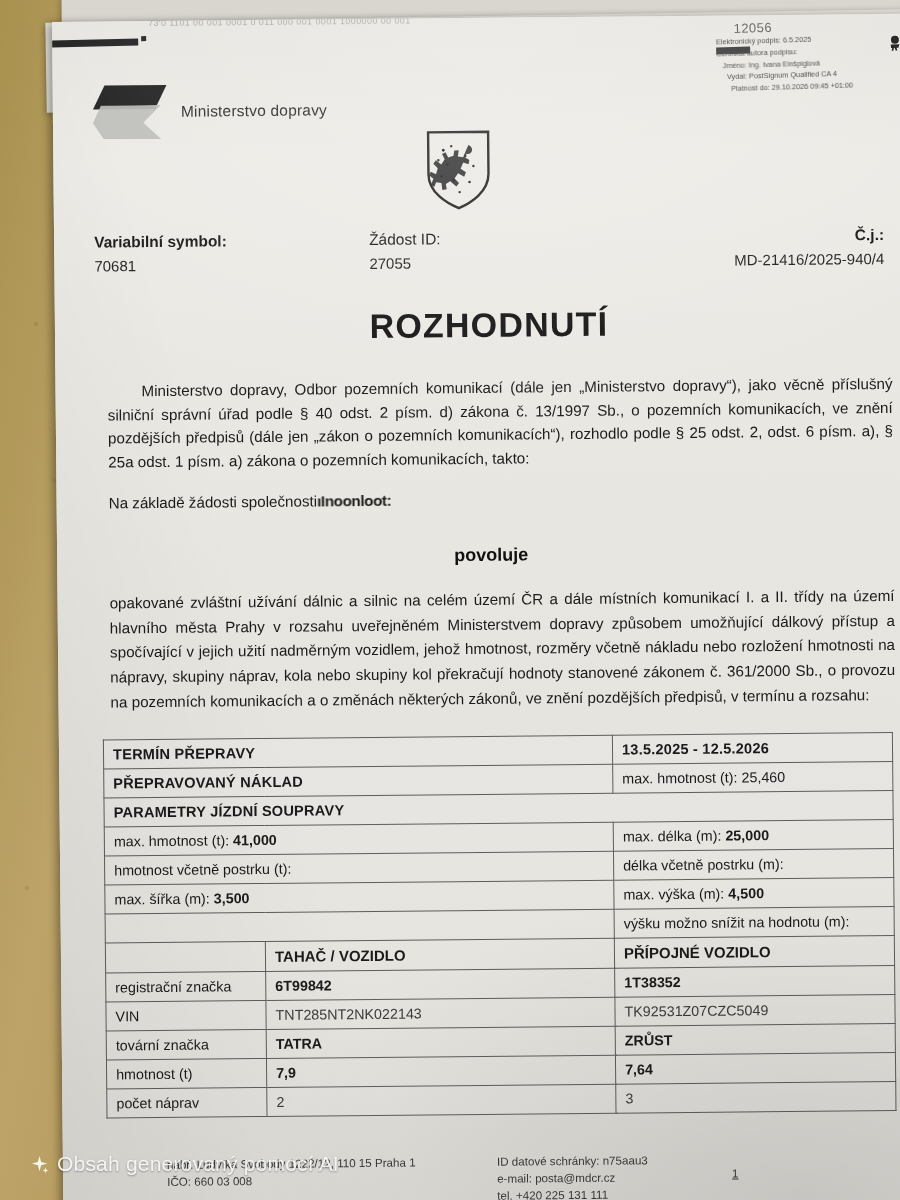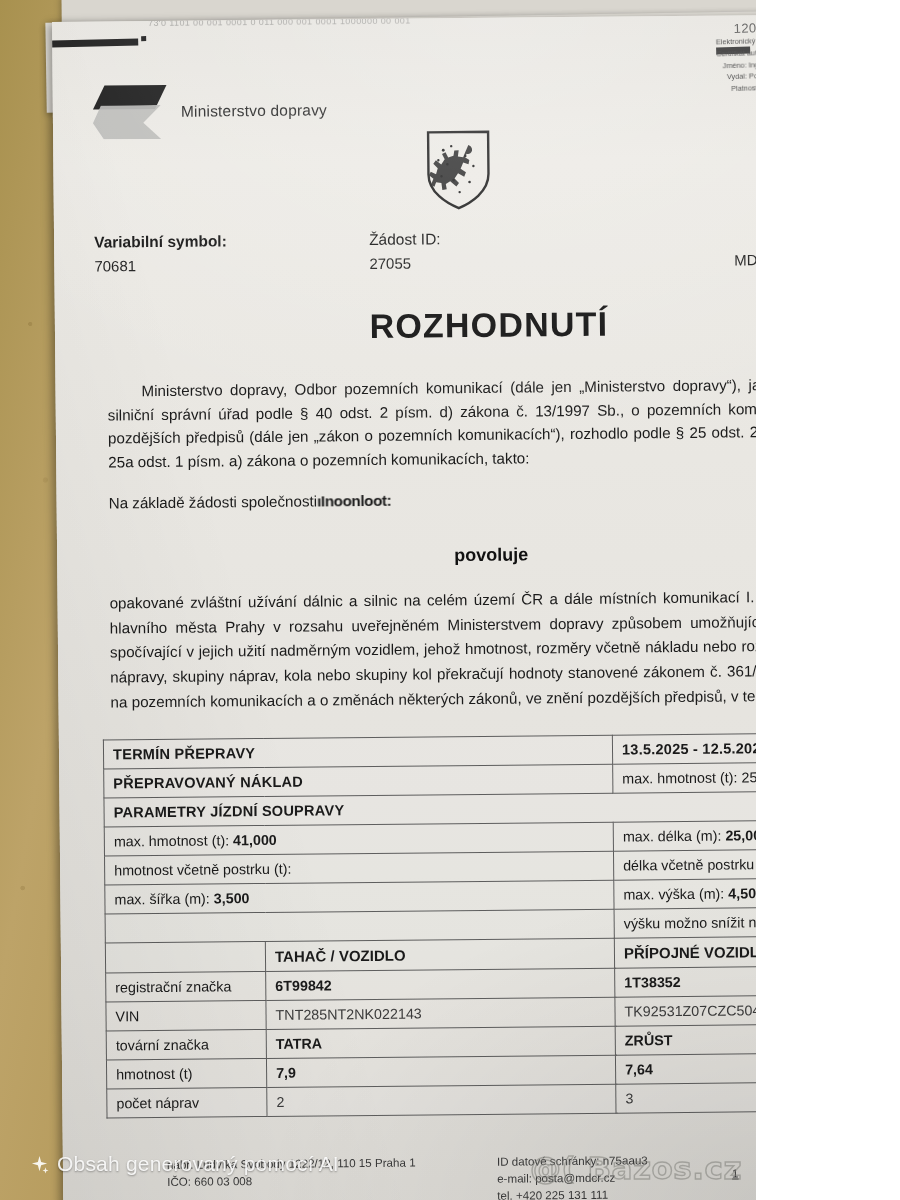--- a/index.html
+++ b/index.html
@@ -3,21 +3,21 @@
 <meta charset="utf-8">
 <style>
   * { box-sizing: border-box; margin: 0; padding: 0; }
   html, body {
     width: 900px; height: 1200px;
     overflow: hidden;
     font-family: "Liberation Sans", sans-serif;
   }
   #stage {
     position: relative;
-    width: 756px; height: 1200px;
+    width: 900px; height: 1200px;
     background: #b4995d;
     background-image:
       linear-gradient(100deg, #a8914f 0%, #bda368 18%, #b09553 42%, #c0a76c 65%, #ab9250 100%);
     overflow: hidden;
     padding-left: 10px;
   }
   
   #stage::before{
     content:"";
     position:absolute; inset:0;
@@ -432,15 +432,14 @@
   </div>
 
   <div class="wm-ai">
     <svg width="19" height="19" viewBox="0 0 20 20">
       <path d="M10 1 L11.7 7.3 L18 9 L11.7 10.7 L10 17 L8.3 10.7 L2 9 L8.3 7.3 Z" fill="rgba(255,255,255,.9)"></path>
       <path d="M16.3 13 L17.1 15.4 L19.5 16.2 L17.1 17 L16.3 19.4 L15.5 17 L13.1 16.2 L15.5 15.4 Z" fill="rgba(255,255,255,.85)"></path>
     </svg>
     <span>Obsah generovaný pomocí AI</span>
   </div>
 
-  <div class="wm-bazos">@( Bazos.cz</div>
 
 </div>
 
 </body></html>

